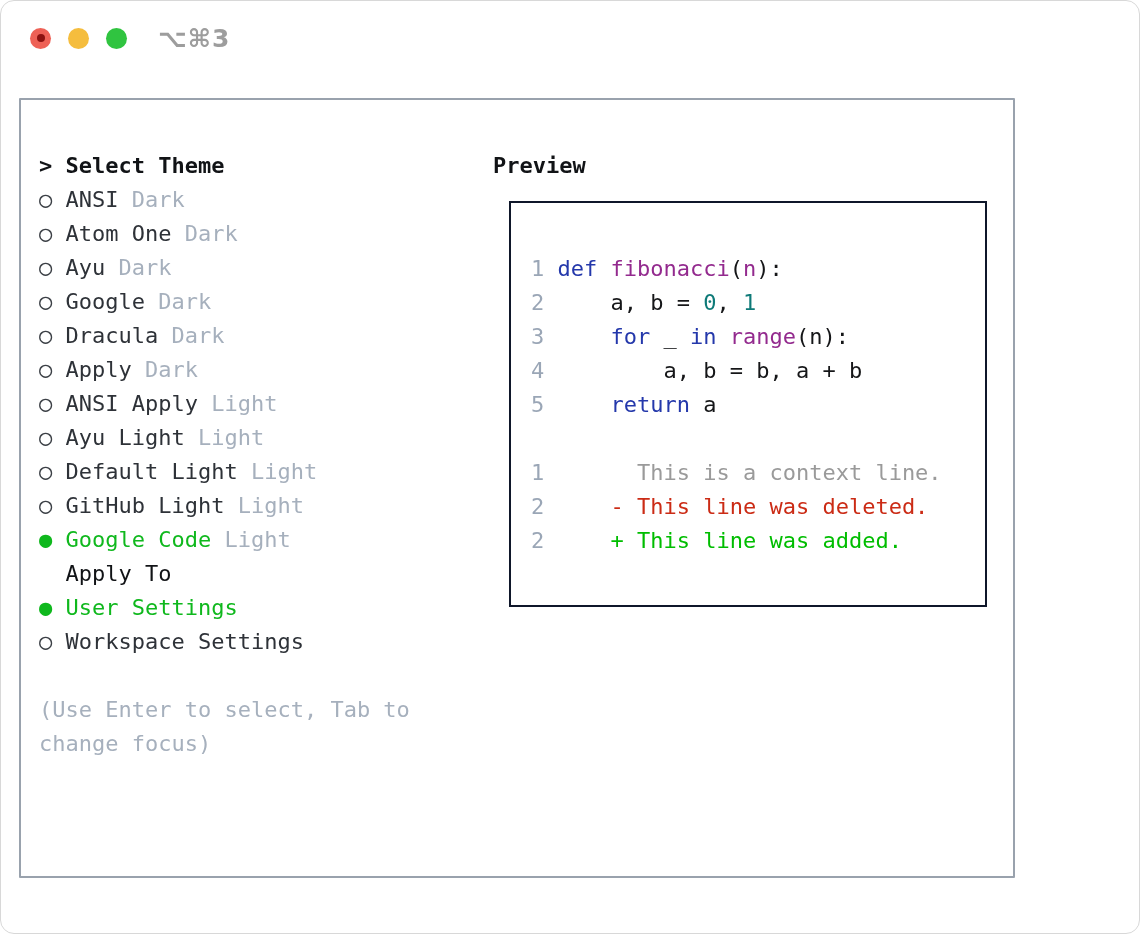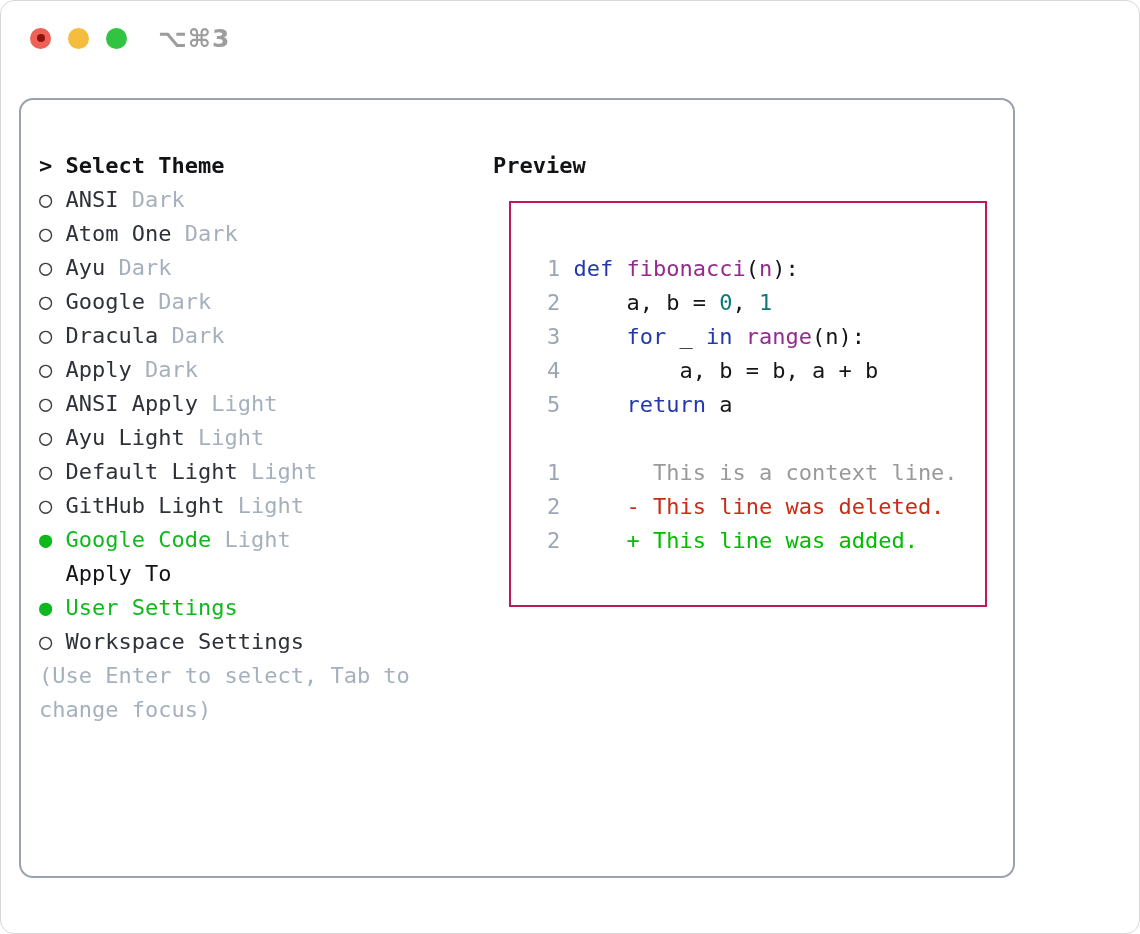--- a/index.html
+++ b/index.html
@@ -45,45 +45,45 @@
   .dot-min{background:#f5bd3e;}
   .dot-zoom{background:#30c440;}
   .shortcut{
     margin-left:31px;
     font-family:"DejaVu Sans",sans-serif;
     font-weight:700;font-size:25px;letter-spacing:1px;
     color:var(--c-shortcut);
   }
   .panel{
     position:absolute;left:18px;top:97px;width:996px;height:780px;
-    border:2px solid var(--c-border);border-radius:14px;
+    border:2px solid var(--c-border);border-radius:1px;
     box-sizing:border-box;background:#fff;
   }
   pre.row{margin:0;font-family:inherit;font-size:inherit;line-height:34px;height:34px;white-space:pre;}
   .left-col{position:absolute;left:18px;top:49px;}
   .header-row{font-weight:bold;color:var(--c-heading);}
   .t-name{color:var(--c-text);}
   .t-variant{color:var(--c-muted);}
   .radio{color:#3c4046;}
   .sel .radio{color:var(--c-accent);}
   .sel .t-name{color:var(--c-accent);}
   .apply-header{margin-top:34px;color:var(--c-heading);}
   .hint{
-    width:400px;
+    margin-top:34px;width:400px;
     white-space:normal;line-height:34px;
     color:var(--c-muted);
   }
   .preview-header{
     position:absolute;left:472px;top:49px;
     font-weight:bold;color:var(--c-heading);line-height:34px;
   }
   .preview-box{
     position:absolute;left:488px;top:101px;width:478px;height:406px;
-    border:2px solid #be185d;box-sizing:border-box;
-    padding:49px 0 0 36px;overflow:hidden;background:#fff;
+    border:2px solid #0f172a;box-sizing:border-box;
+    padding:49px 0 0 20px;overflow:hidden;background:#fff;
   }
   .gap-row{height:34px;}
   .ln{color:var(--c-line-number);}
   .tk-kw{color:var(--c-keyword);}
   .tk-fn{color:var(--c-name);}
   .tk-lit{color:var(--c-literal);}
   .tk-pl{color:var(--c-code-text);}
   .diff-context{color:var(--c-diff-context);}
   .diff-deleted{color:var(--c-diff-deleted);}
   .diff-added{color:var(--c-diff-added);}

